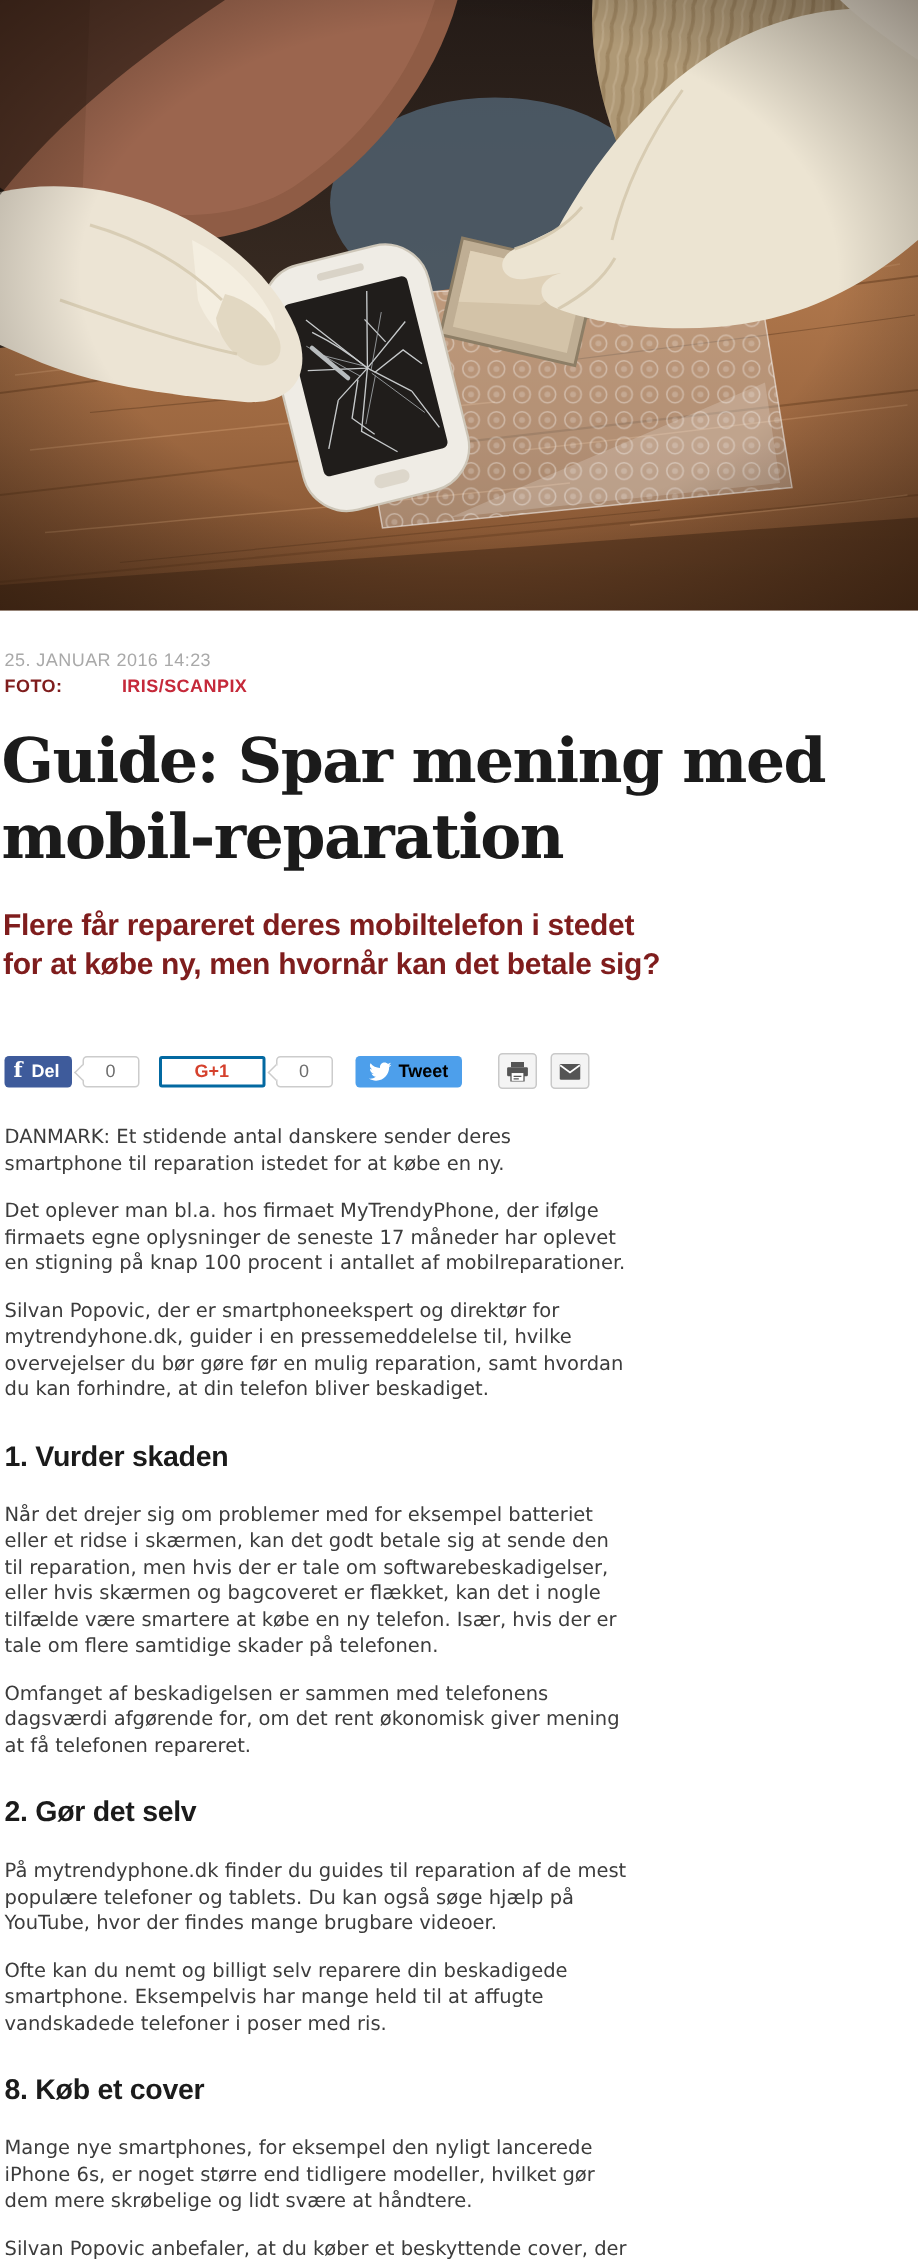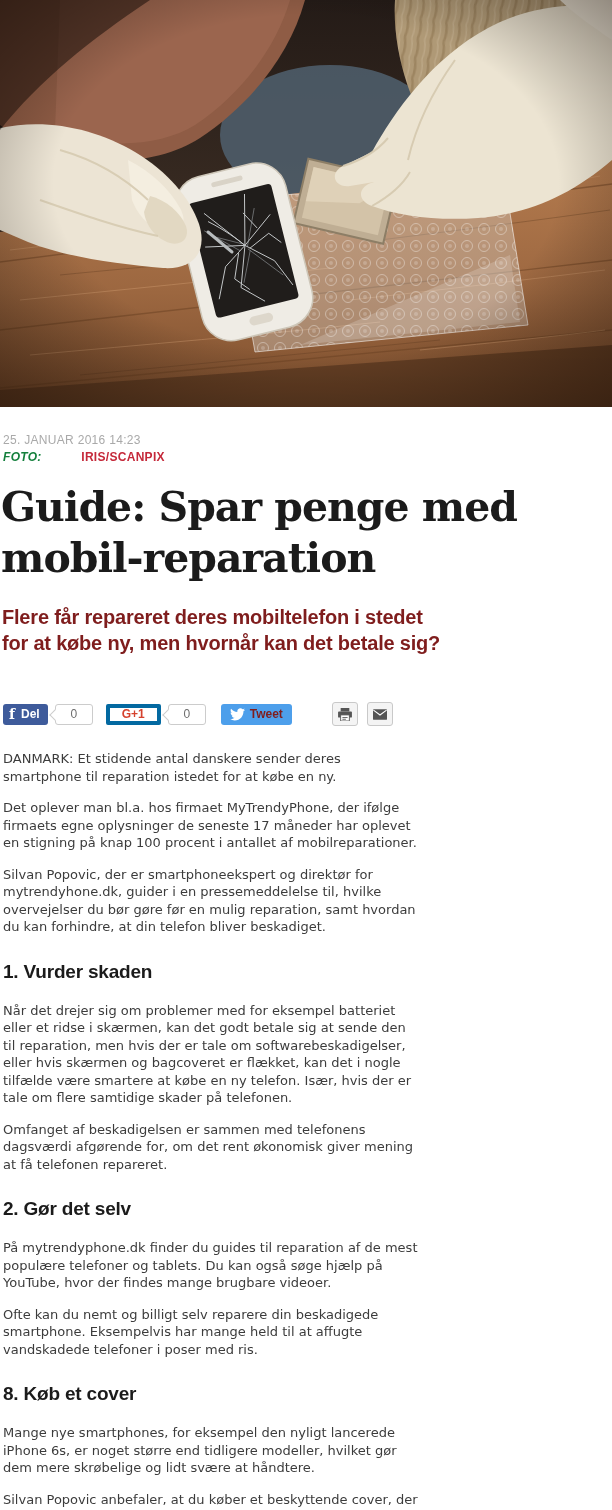--- a/index.html
+++ b/index.html
@@ -9,21 +9,21 @@
   }
   
   .hero{width:612px;height:407px;display:block;}
   
   .meta{margin:25px 0 0 3px;line-height:17px;}
   .timestamp{
     font-size:12px;color:#a9a9a9;letter-spacing:.3px;font-weight:normal;
     text-transform:uppercase;
   }
   .credit{font-size:12px;letter-spacing:.3px;font-weight:bold;text-transform:uppercase;}
-  .credit .label{color:#15803d;font-style:italic;}
+  .credit .label{color:#7f1d1d;}
   .credit .value{color:#c5293a;margin-left:36px;}
   
   h1.headline{
     margin:16px 0 0 1px;width:560px;
     font-family:"DejaVu Serif",serif;font-weight:bold;
     font-size:41px;line-height:51px;color:#1b1b1b;letter-spacing:-1px;
   }
   .standfirst{
     margin:20px 0 0 2px;width:440px;
     font-weight:bold;font-size:20px;line-height:26px;color:#7f1d1d;
@@ -41,22 +41,22 @@
     position:relative;margin-left:7px;height:19px;min-width:26px;
     border:1px solid #ccc;border-radius:3px;background:#fff;color:#6d6d6d;
     font-size:12px;display:inline-flex;align-items:center;justify-content:center;
     padding:0 5px;cursor:pointer;
   }
   .count-bubble:before{
     content:"";position:absolute;left:-5px;top:6px;width:7px;height:7px;
     background:#fff;border-left:1px solid #ccc;border-bottom:1px solid #ccc;
     transform:rotate(45deg);
   }
-  .gp-btn{background:#fff;border:4px solid #0369a1;color:#d5412d;padding:0 12px;margin-left:13px;border-radius:2px;}
-  .tweet-btn{background:#4d9feb;color:#7f1d1d;padding:0 9px;margin-left:15px;}
+  .gp-btn{background:#fff;border:2px solid #0369a1;color:#d5412d;padding:0 22px;margin-left:13px;border-radius:2px;}
+  .tweet-btn{background:#4d9feb;color:#000000;padding:0 9px;margin-left:15px;}
   .tweet-btn svg{margin-right:5px;}
   .icon-btn{
     width:24px;height:22px;background:#f4f4f4;border:1px solid #c9c9c9;border-radius:3px;
     display:inline-flex;align-items:center;justify-content:center;cursor:pointer;
   }
   .icon-btn.print{margin-left:auto;}
   .icon-btn.mail{margin-left:9px;}
   
   .article-body{margin:25px 0 0 3px;width:417px;
     font-family:"DejaVu Sans",sans-serif;font-size:13px;line-height:17.5px;color:#3c3c3c;}
@@ -194,21 +194,21 @@
   </svg>
 
   <div class="meta">
     <div class="timestamp">25. JANUAR 2016 14:23</div>
     <div class="credit">
       <span class="label">FOTO:</span>
       <span class="value">IRIS/SCANPIX</span>
     </div>
   </div>
 
-  <h1 class="headline">Guide: Spar penge med mobil-reparation</h1>
+  <h1 class="headline">Guide: Spar mening med mobil-reparation</h1>
   <div class="standfirst">Flere får repareret deres mobiltelefon i stedet for at købe ny, men hvornår kan det betale sig?</div>
 
   <div class="share-row">
     <span class="btn fb-btn">
       <span class="fb-f">f</span>
       <span>Del</span>
     </span>
     <span class="count-bubble">0</span>
 
     <span class="btn gp-btn">G+1</span>

